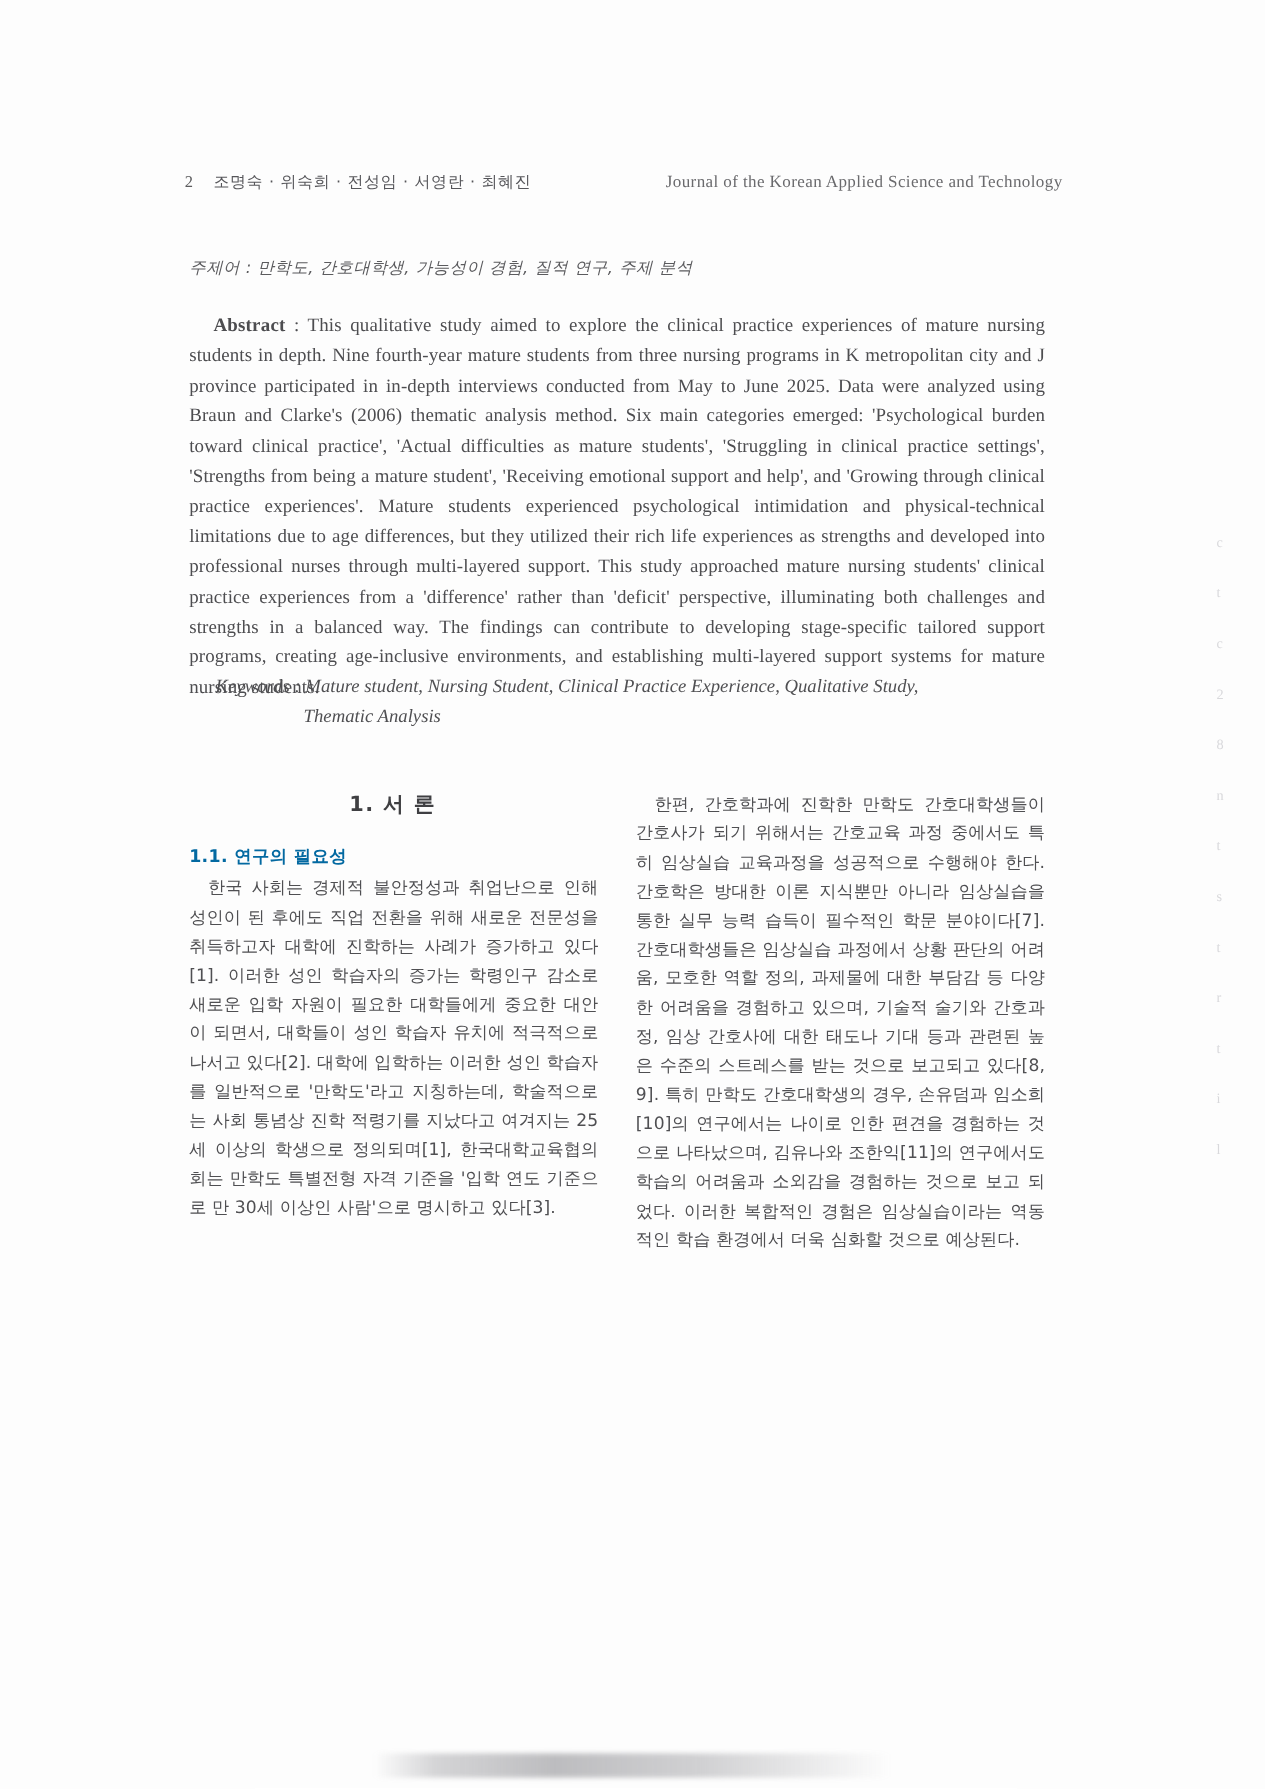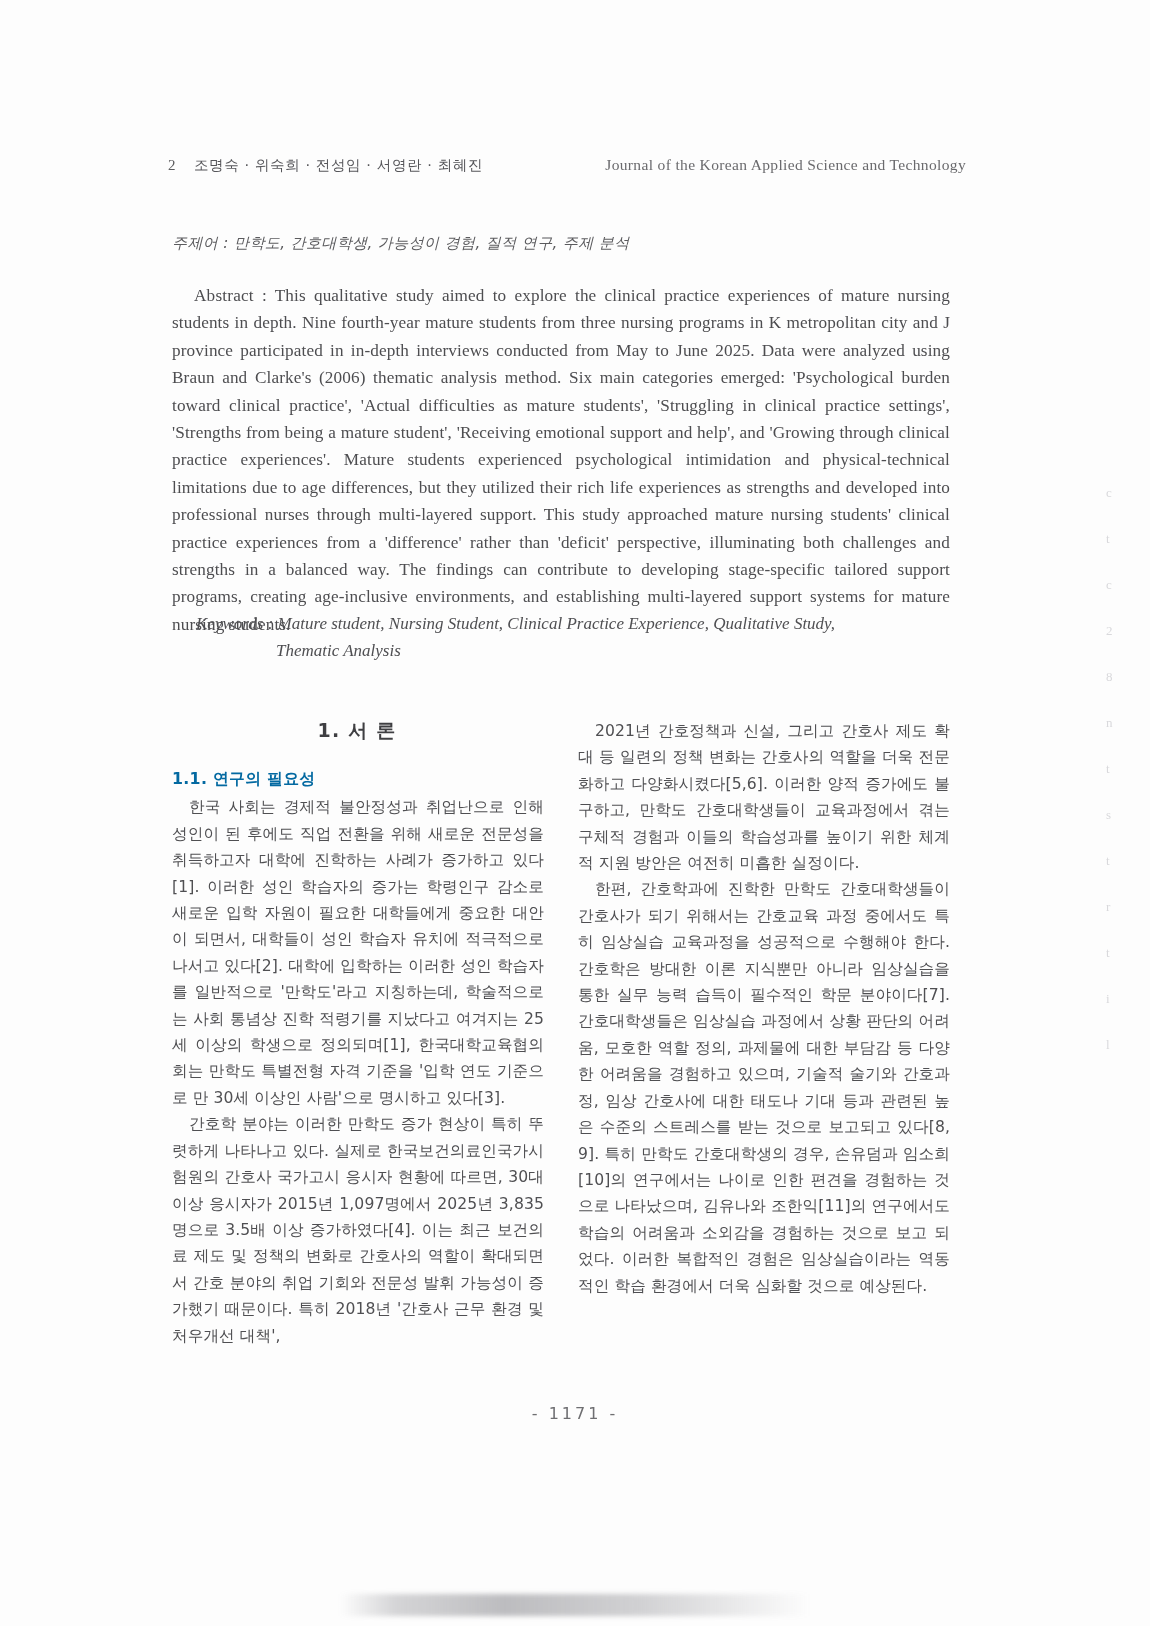--- a/index.html
+++ b/index.html
@@ -71,21 +71,21 @@
     top: 282px;
     width: 778px;
     font-size: 17.2px;
     line-height: 27.4px;
     text-align: justify;
     text-justify: inter-word;
     color: #4d4d50;
     letter-spacing: 0.12px;
   }
   .abstract .lead {
-    font-weight: normal;
+    font-weight: bold;
     letter-spacing: 0.2px;
     margin-left: 22px;
   }
   
   .en-keywords {
     position: absolute;
     left: 172px;
     top: 610px;
     width: 778px;
     font-size: 17px;
@@ -211,41 +211,38 @@
   <div class="en-keywords">
     <span class="en-kw-line1"><span>Keywords</span><span> : </span><span>Mature student, Nursing Student, Clinical Practice Experience, Qualitative Study,</span></span>
     <span class="en-kw-line2">Thematic Analysis</span>
   </div>
 
   <div class="section-title">1. 서 론</div>
 
   <div class="col col-left">
     <div class="subhead">1.1. 연구의 필요성</div>
     <p class="para">한국 사회는 경제적 불안정성과 취업난으로 인해 성인이 된 후에도 직업 전환을 위해 새로운 전문성을 취득하고자 대학에 진학하는 사례가 증가하고 있다[1]. 이러한 성인 학습자의 증가는 학령인구 감소로 새로운 입학 자원이 필요한 대학들에게 중요한 대안이 되면서, 대학들이 성인 학습자 유치에 적극적으로 나서고 있다[2]. 대학에 입학하는 이러한 성인 학습자를 일반적으로 '만학도'라고 지칭하는데, 학술적으로는 사회 통념상 진학 적령기를 지났다고 여겨지는 25세 이상의 학생으로 정의되며[1], 한국대학교육협의회는 만학도 특별전형 자격 기준을 '입학 연도 기준으로 만 30세 이상인 사람'으로 명시하고 있다[3].</p>
-    <p class="para">간호학 분야는 이러한 만학도 증가 현상이 특히 뚜렷하게 나타나고 있다. 실제로 한국보건의료인국가시험원의 간호사 국가고시 응시자 현황에 따르면, 30대 이상 응시자가 2015년 1,097명에서 2025년 3,835명으로 3.5배 이상 증가하였다[4]. 이는 최근 보건의료 제도 및 정책의 변화로 간호사의 역할이 확대되면서 간호 분야의 취업 기회와 전문성 발휘 가능성이 증가했기 때문이다. 특히 2018년 '간호사 근무 환경 및 처우개선 대책',</p>
   </div>
 
   <div class="col col-right">
-    <p class="para">2021년 간호정책과 신설, 그리고 간호사 제도 확대 등 일련의 정책 변화는 간호사의 역할을 더욱 전문화하고 다양화시켰다[5,6]. 이러한 양적 증가에도 불구하고, 만학도 간호대학생들이 교육과정에서 겪는 구체적 경험과 이들의 학습성과를 높이기 위한 체계적 지원 방안은 여전히 미흡한 실정이다.</p>
     <p class="para">한편, 간호학과에 진학한 만학도 간호대학생들이 간호사가 되기 위해서는 간호교육 과정 중에서도 특히 임상실습 교육과정을 성공적으로 수행해야 한다. 간호학은 방대한 이론 지식뿐만 아니라 임상실습을 통한 실무 능력 습득이 필수적인 학문 분야이다[7]. 간호대학생들은 임상실습 과정에서 상황 판단의 어려움, 모호한 역할 정의, 과제물에 대한 부담감 등 다양한 어려움을 경험하고 있으며, 기술적 술기와 간호과정, 임상 간호사에 대한 태도나 기대 등과 관련된 높은 수준의 스트레스를 받는 것으로 보고되고 있다[8, 9]. 특히 만학도 간호대학생의 경우, 손유덤과 임소희[10]의 연구에서는 나이로 인한 편견을 경험하는 것으로 나타났으며, 김유나와 조한익[11]의 연구에서도 학습의 어려움과 소외감을 경험하는 것으로 보고 되었다. 이러한 복합적인 경험은 임상실습이라는 역동적인 학습 환경에서 더욱 심화할 것으로 예상된다.</p>
   </div>
 
   <div class="edge-marks">
     <span>c</span>
     <span>t</span>
     <span>c</span>
     <span>2</span>
     <span>8</span>
     <span>n</span>
     <span>t</span>
     <span>s</span>
     <span>t</span>
     <span>r</span>
     <span>t</span>
     <span>i</span>
     <span>l</span>
   </div>
 
-  <div class="footer-pageno">- 1171 -</div>
 
   <div class="bottom-smudge"></div>
 
 </div>
 
 </body></html>

